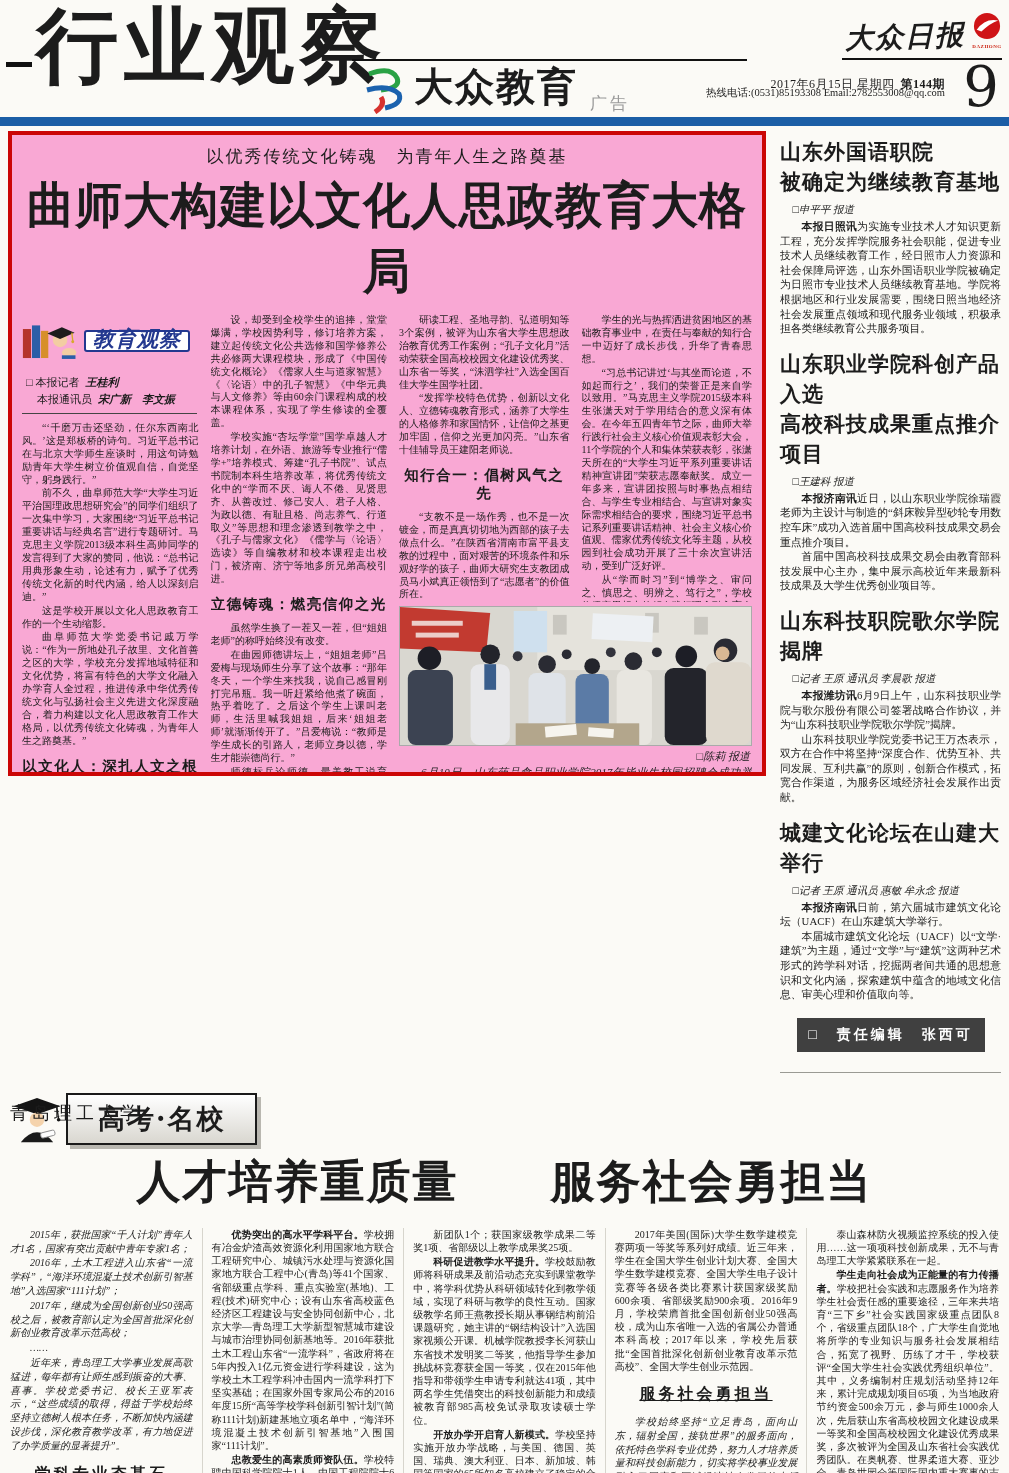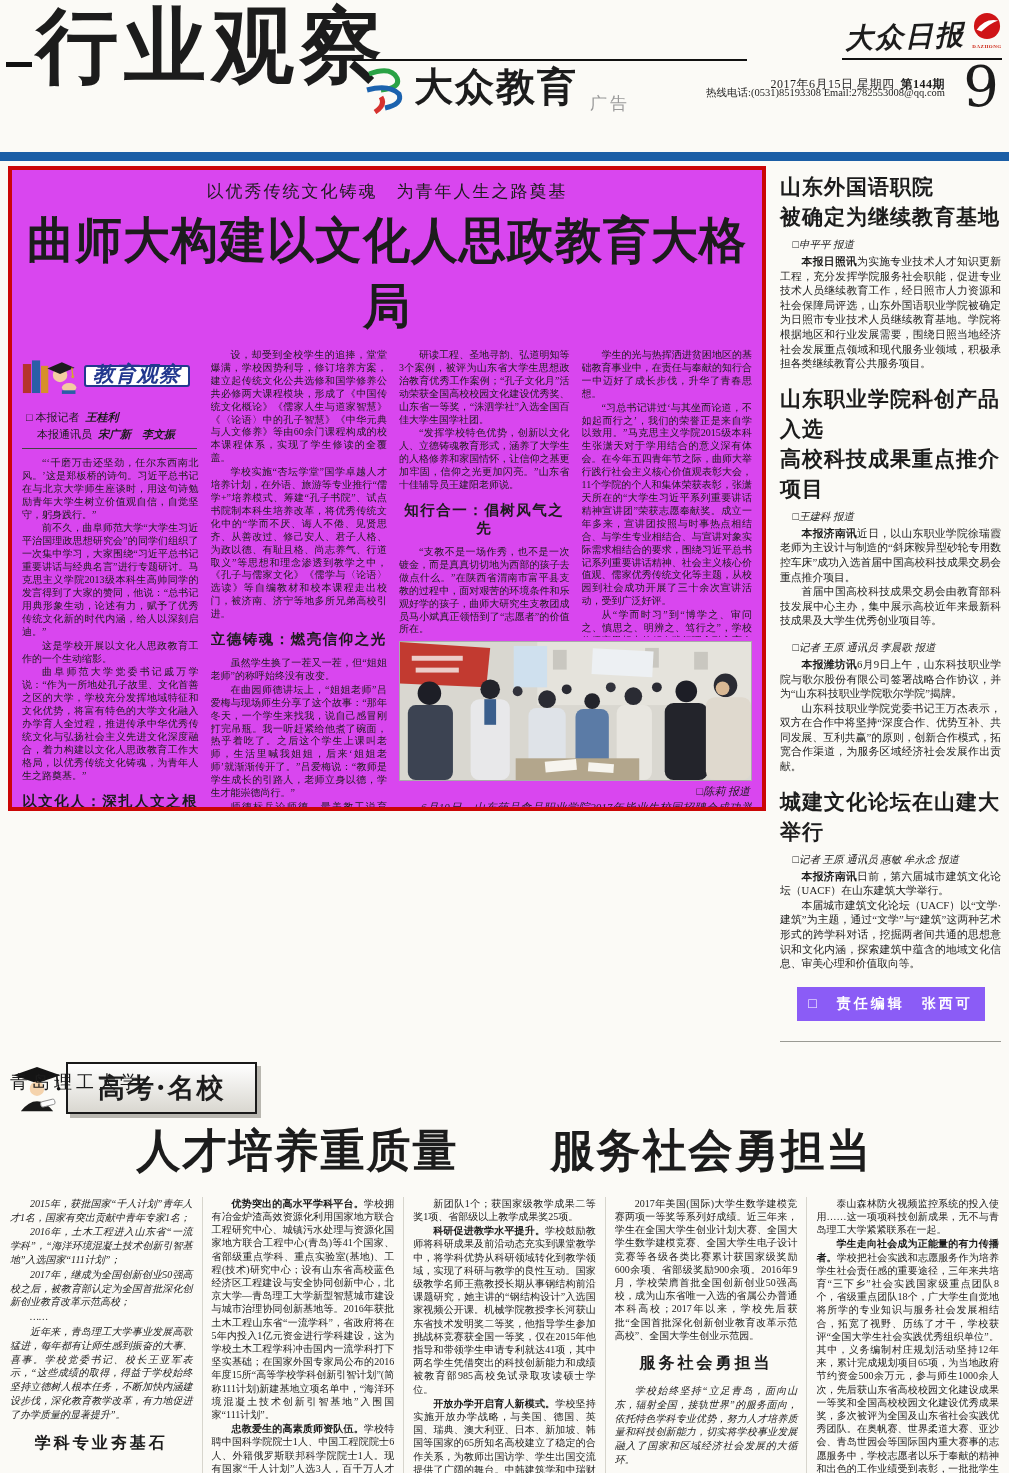--- a/index.html
+++ b/index.html
@@ -1,19 +1,19 @@
 <!DOCTYPE html>
 <html><head>
 <meta charset="utf-8">
 <style>
   html,body{margin:0;padding:0;background:#e9e8e3;}
   .page{position:relative;width:1009px;height:1473px;background:#fbfaf6;overflow:hidden;
         font-family:"Liberation Serif","DejaVu Serif",serif;color:#1c1c1c;}
   
-  .masthead{position:relative;height:152px;}
+  .masthead{position:relative;height:117px;}
   .dash{position:absolute;left:6px;top:62px;width:26px;height:5px;background:#111;}
   .section-title{position:absolute;left:36px;top:-8px;margin:0;font-size:82px;font-weight:900;
         letter-spacing:6px;font-family:"DejaVu Serif","Liberation Serif",serif;}
   .rule1{position:absolute;left:352px;top:59px;width:395px;height:2px;background:#111;}
   .rule2{position:absolute;left:842px;top:58px;width:160px;height:2px;background:#111;}
   .logo-yu{position:absolute;left:360px;top:64px;}
   .edition{position:absolute;left:414px;top:60px;font-size:39px;font-weight:900;letter-spacing:2px;
         font-family:"DejaVu Serif",serif;}
   .ad{position:absolute;left:590px;top:92px;font-size:17px;color:#9a9a9a;letter-spacing:3px;}
   .masthead-script{position:absolute;left:845px;top:18px;font-size:28px;font-weight:900;
@@ -21,21 +21,21 @@
   .red-logo{position:absolute;left:972px;top:12px;width:30px;text-align:center;}
   .red-logo .tag{display:block;font-size:5px;color:#c21;font-weight:bold;letter-spacing:.5px;}
   .date-line{position:absolute;right:64px;top:76px;font-size:12px;letter-spacing:.5px;}
   .date-line b{margin-left:6px;}
   .hotline{position:absolute;right:64px;top:86px;font-size:10.5px;color:#222;}
   .page-num{position:absolute;right:10px;top:54px;font-size:56px;font-family:"DejaVu Serif",serif;}
   .blue-bar{height:9px;background:#1b5ea6;}
   
   .content-row{display:flex;padding:5px 8px 6px;}
   .red-box{box-sizing:border-box;width:758px;height:645px;border:4px solid #cb0606;
-        padding:8px 10px 6px;background:#d946ef;overflow:hidden;}
+        padding:8px 10px 6px;background:#f9a8d4;overflow:hidden;}
   .kicker{text-align:center;font-size:17px;letter-spacing:2px;margin:2px 0 8px;}
   .main-title{margin:0 0 12px;text-align:center;font-size:47px;font-weight:900;letter-spacing:1px;
         font-family:"Liberation Sans","DejaVu Sans",sans-serif;transform:scaleY(1.04);}
   .rb-cols{display:flex;gap:12px;height:516px;overflow:hidden;}
   .col{flex:1;font-size:10px;line-height:12.9px;text-align:justify;overflow:hidden;}
   .col34wrap{flex:2;display:flex;flex-direction:column;overflow:hidden;}
   .c34{display:flex;gap:12px;height:288px;overflow:hidden;}
   .c34 .col{height:288px;}
   .blk.p{text-indent:2em;margin:0 0 1px;}
   .blk.i{text-indent:2em;margin:0 0 1px;font-style:italic;}
@@ -56,40 +56,40 @@
   .photo-caption{font-size:11px;font-style:italic;line-height:14.5px;text-indent:2em;
         text-align:justify;margin-top:1px;}
   
   .sidebar{flex:1;padding:6px 0 0 14px;overflow:hidden;}
   .sb-article{margin-bottom:13px;}
   .sb-title{margin:0 0 6px;font-size:21px;font-weight:900;line-height:30px;letter-spacing:1px;
         white-space:pre-line;font-family:"DejaVu Serif",serif;}
   .sb-byline{font-size:10.5px;margin:0 0 2px;text-indent:1.2em;font-style:italic;}
   .sb-body{font-size:10.8px;line-height:14.6px;text-align:justify;}
   .sb-body .blk.p{margin:0;}
-  .editor-box{margin:16px auto 0;width:188px;background:#8b5cf6;color:#fff;text-align:center;
+  .editor-box{margin:16px auto 0;width:188px;background:#404040;color:#fff;text-align:center;
         font-size:14px;font-weight:700;letter-spacing:3px;padding:8px 0;}
   .sidebar-rule{border-top:1px solid #9a9a94;margin-top:20px;}
   
   .bottom{padding:8px 10px 0;}
   .bottom-head{position:relative;height:66px;}
   .badge{position:absolute;left:0;top:2px;display:flex;align-items:center;gap:2px;}
   .badge .bbox{border:2px solid #1a1a1a;background:linear-gradient(#ffffff,#d9d7d0);
         box-shadow:4px 4px 0 #b9b7b0;font-size:27px;font-weight:900;letter-spacing:2px;
         padding:6px 30px;font-family:"DejaVu Serif",serif;}
   .school{position:absolute;left:0;right:0;top:14px;text-align:left;font-size:18px;
         letter-spacing:4px;}
   .bottom-title{margin:0 0 16px;text-align:center;font-size:44px;font-weight:900;letter-spacing:2px;
         font-family:"DejaVu Serif","Liberation Serif",serif;transform:scaleY(1.03);}
   .b-cols{display:flex;height:552px;overflow:hidden;}
   .bcol{flex:1;padding:0 9px;font-size:10px;line-height:13.2px;text-align:justify;overflow:hidden;
         border-right:1px solid #d7d5cd;}
   .bcol:first-child{padding-left:0;}
   .bcol:last-child{border-right:none;padding-right:0;}
-  .bcol .blk.h{font-size:16px;margin:12px 0;letter-spacing:3px;}
+  .bcol .blk.h{font-size:16px;margin:12px 0;letter-spacing:3px;text-decoration:underline;}
   .bcol .blk.i{line-height:13.8px;}
 </style>
 </head>
 <body>
 
 <div class="page">
 
   <header class="masthead">
     <span class="dash"></span>
     <h1 class="section-title">行业观察</h1>
@@ -233,20 +233,21 @@
       <div class="sb-article">
         <h3 class="sb-title">山东职业学院科创产品入选
 高校科技成果重点推介项目</h3>
         <div class="sb-byline">□王建科 报道</div>
         <div class="sb-body">
             <div class="blk p"><b>本报济南讯</b>近日，以山东职业学院徐瑞霞老师为主设计与制造的“斜床鞍异型砂轮专用数控车床”成功入选首届中国高校科技成果交易会重点推介项目。</div>
             <div class="blk p">首届中国高校科技成果交易会由教育部科技发展中心主办，集中展示高校近年来最新科技成果及大学生优秀创业项目等。</div>
           </div>
       </div>
       <div class="sb-article">
+        <h3 class="sb-title">山东科技职院歌尔学院揭牌</h3>
         <div class="sb-byline">□记者 王原 通讯员 李晨歌 报道</div>
         <div class="sb-body">
             <div class="blk p"><b>本报潍坊讯</b>6月9日上午，山东科技职业学院与歌尔股份有限公司签署战略合作协议，并为“山东科技职业学院歌尔学院”揭牌。</div>
             <div class="blk p">山东科技职业学院党委书记王万杰表示，双方在合作中将坚持“深度合作、优势互补、共同发展、互利共赢”的原则，创新合作模式，拓宽合作渠道，为服务区域经济社会发展作出贡献。</div>
           </div>
       </div>
       <div class="sb-article">
         <h3 class="sb-title">城建文化论坛在山建大举行</h3>
         <div class="sb-byline">□记者 王原 通讯员 惠敏 牟永念 报道</div>
         <div class="sb-body">

